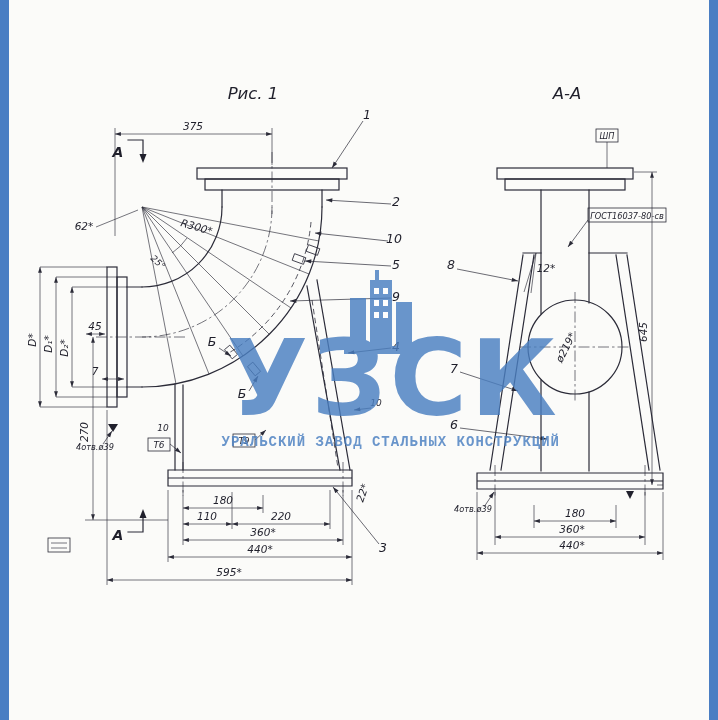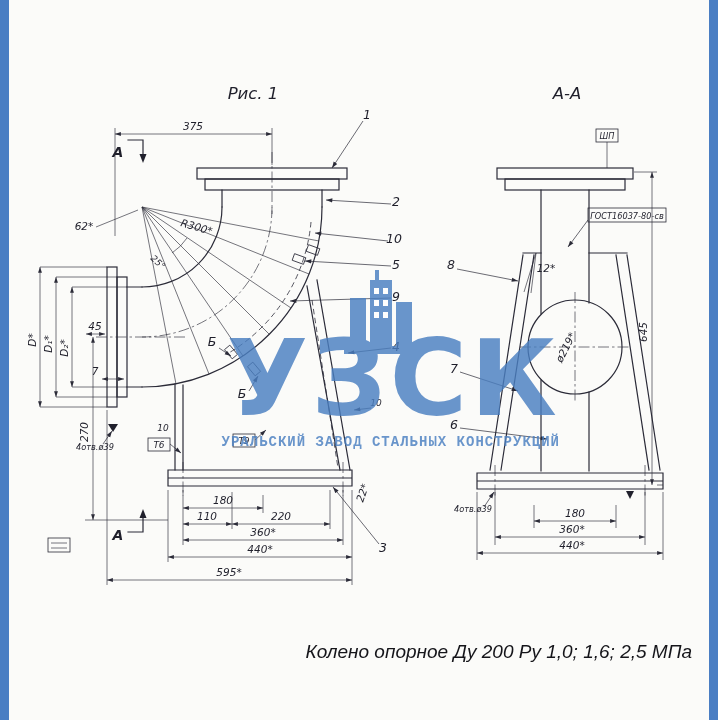--- a/index.html
+++ b/index.html
@@ -270,17 +270,16 @@
     <rect x="32" y="44" width="5" height="6" fill="#ffffff"></rect>
     <rect x="41" y="44" width="5" height="6" fill="#ffffff"></rect>
     <rect x="2" y="78" width="76" height="8" fill="#4a7fc1"></rect>
   </svg>
   <div class="wm-text">УЗСК</div>
   <div class="wm-sub">УРАЛЬСКИЙ ЗАВОД СТАЛЬНЫХ КОНСТРУКЦИЙ</div>
 </div>
 
 
 <div class="caption">
-  <div>Колено опорное Ду 200 Ру 1,0; 1,6; 2,5 МПа</div>
 </div>
 
 
 
 
 </body></html>

